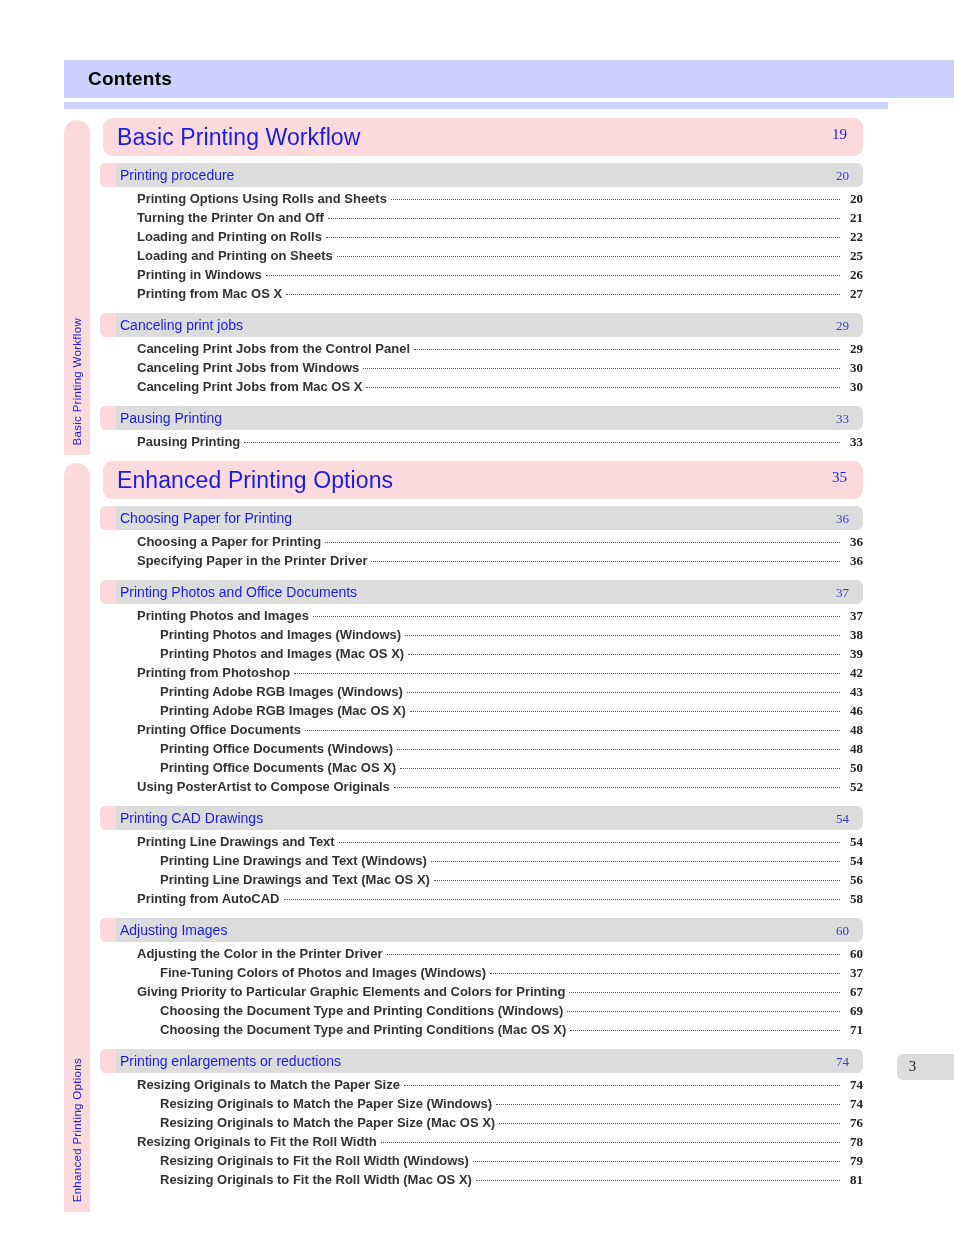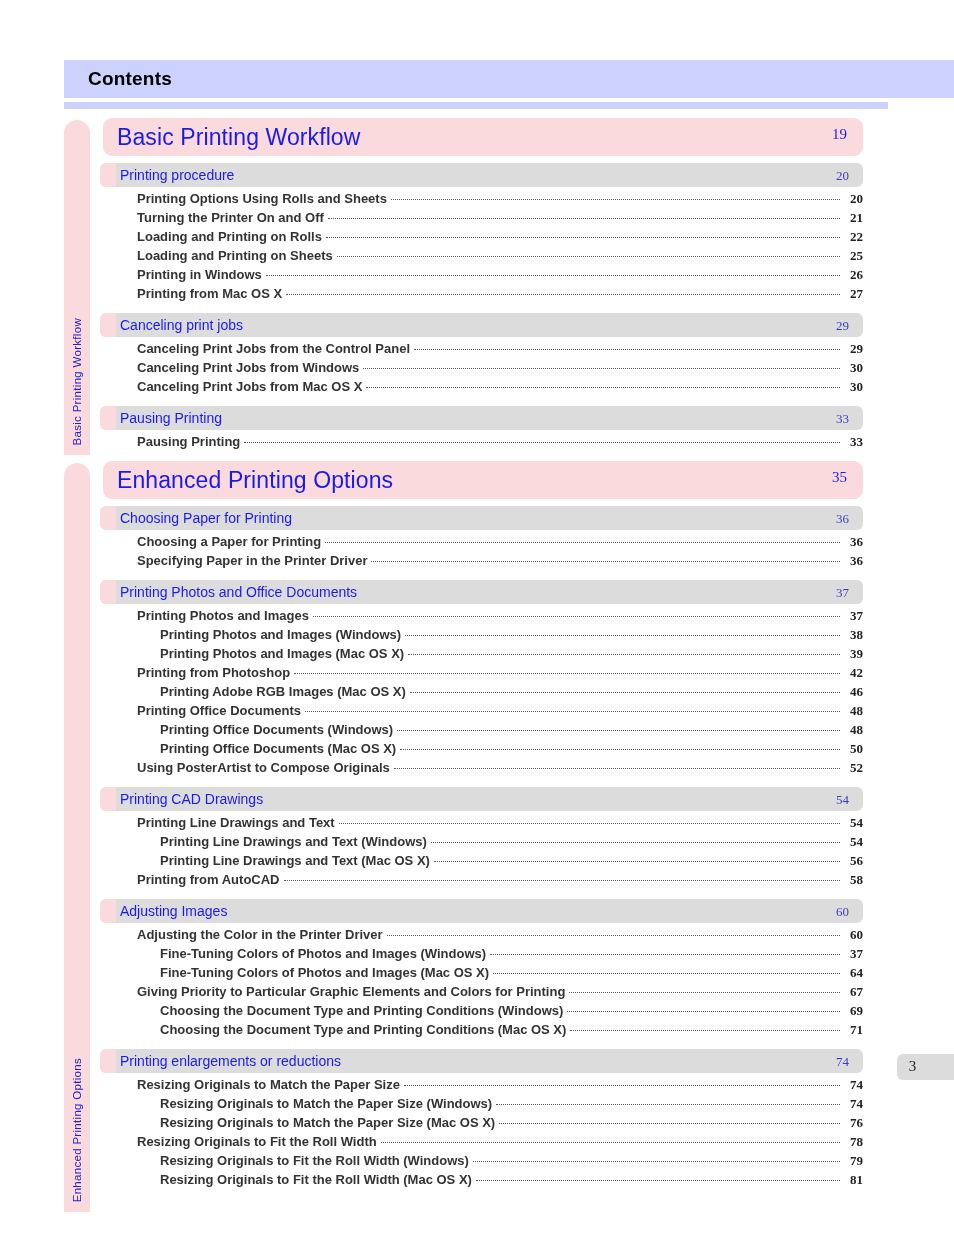--- a/index.html
+++ b/index.html
@@ -328,20 +328,25 @@
         <span class="entry-text">Printing Photos and Images (Mac OS X)</span>
         <span class="leader"></span>
         <span class="entry-page">39</span>
       </div>
       <div class="entry">
         <span class="entry-text">Printing from Photoshop</span>
         <span class="leader"></span>
         <span class="entry-page">42</span>
       </div>
       <div class="entry lvl2">
+        <span class="entry-text">Printing Adobe RGB Images (Windows)</span>
+        <span class="leader"></span>
+        <span class="entry-page">43</span>
+      </div>
+      <div class="entry lvl2">
         <span class="entry-text">Printing Adobe RGB Images (Mac OS X)</span>
         <span class="leader"></span>
         <span class="entry-page">46</span>
       </div>
       <div class="entry">
         <span class="entry-text">Printing Office Documents</span>
         <span class="leader"></span>
         <span class="entry-page">48</span>
       </div>
       <div class="entry lvl2">
@@ -393,25 +398,20 @@
       </div>
       <div class="entry">
         <span class="entry-text">Adjusting the Color in the Printer Driver</span>
         <span class="leader"></span>
         <span class="entry-page">60</span>
       </div>
       <div class="entry lvl2">
         <span class="entry-text">Fine-Tuning Colors of Photos and Images (Windows)</span>
         <span class="leader"></span>
         <span class="entry-page">37</span>
-      </div>
-      <div class="entry lvl2">
-        <span class="entry-text">Fine-Tuning Colors of Photos and Images (Mac OS X)</span>
-        <span class="leader"></span>
-        <span class="entry-page">64</span>
       </div>
       <div class="entry">
         <span class="entry-text">Giving Priority to Particular Graphic Elements and Colors for Printing</span>
         <span class="leader"></span>
         <span class="entry-page">67</span>
       </div>
       <div class="entry lvl2">
         <span class="entry-text">Choosing the Document Type and Printing Conditions (Windows)</span>
         <span class="leader"></span>
         <span class="entry-page">69</span>

